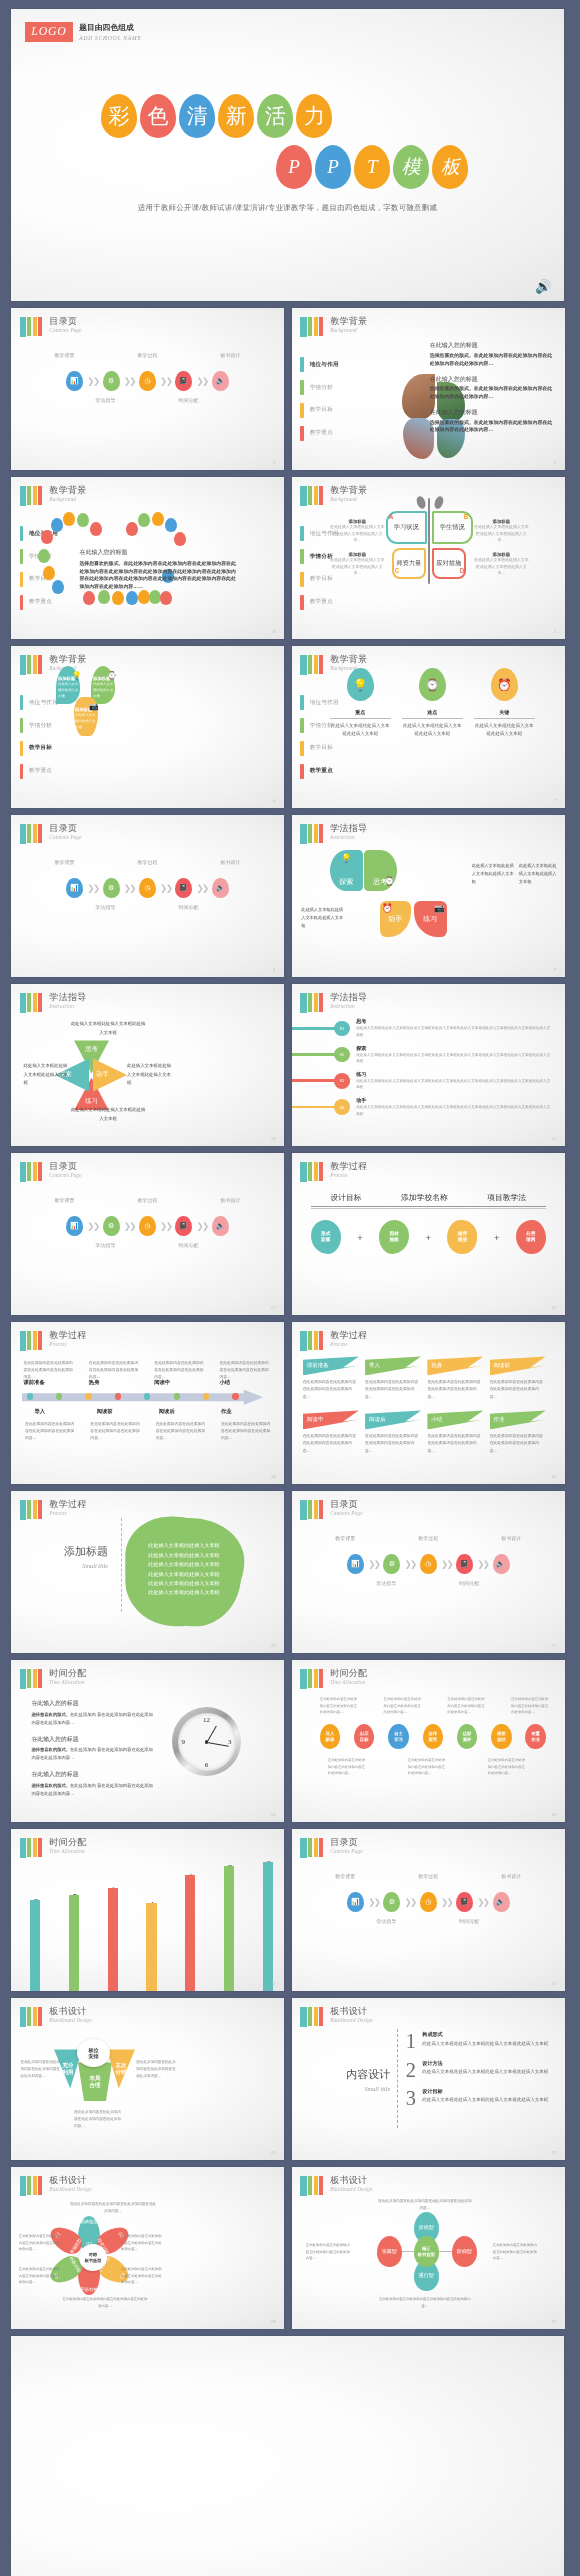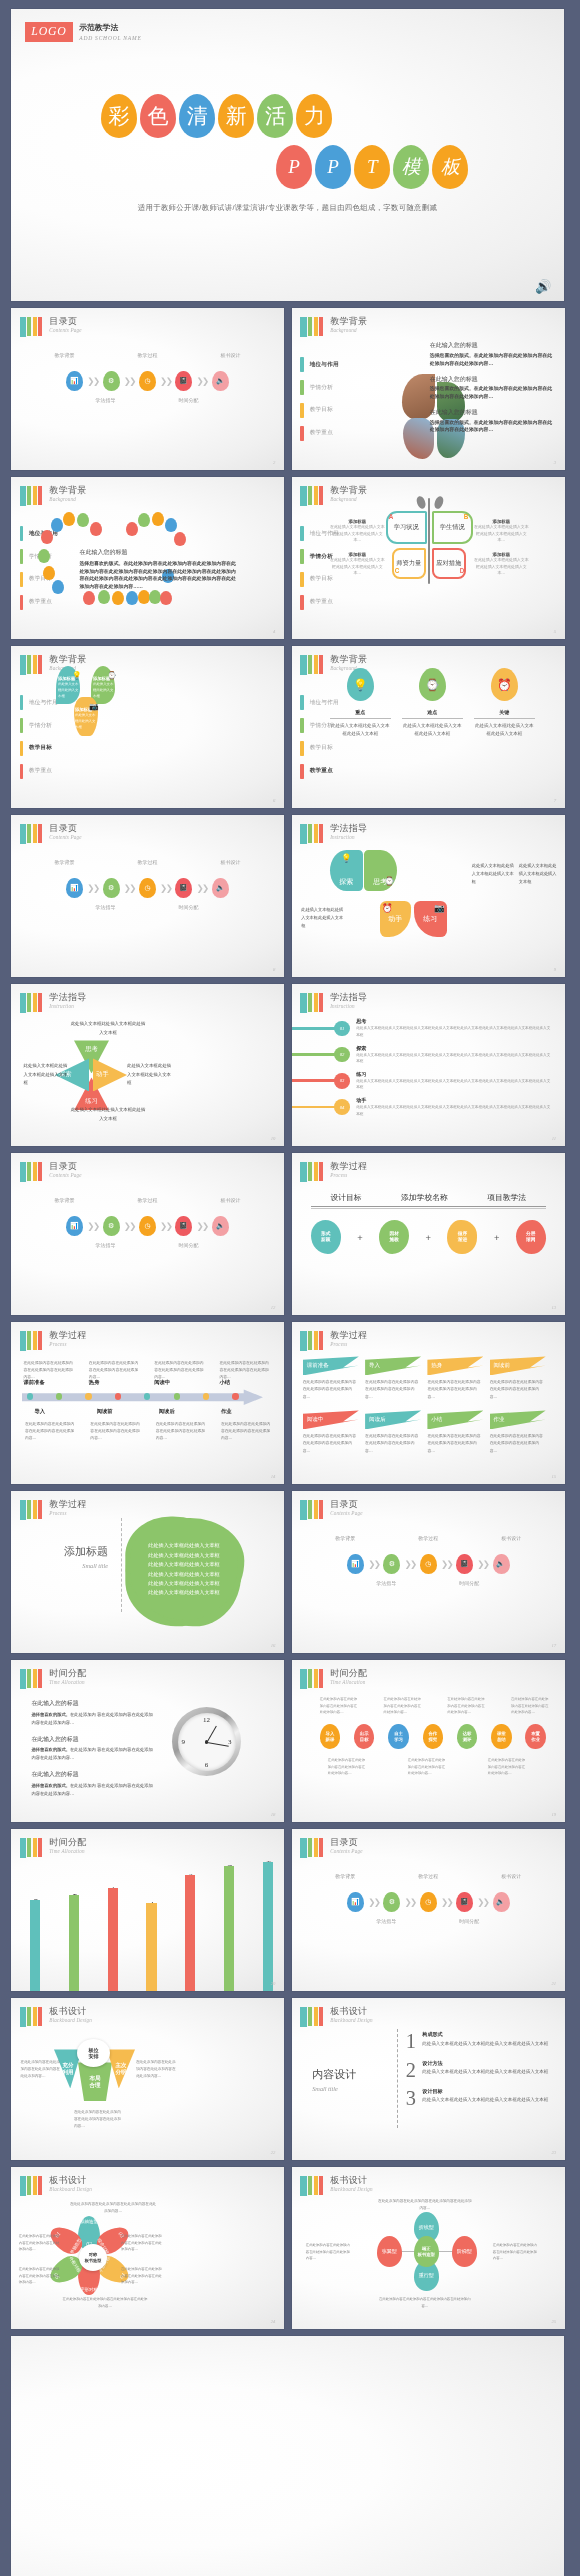--- a/index.html
+++ b/index.html
@@ -96,21 +96,21 @@
 </style>
 </head>
 <body>
 
 <div class="deck">
 
   <div class="slide title">
     <div class="logo">
       <div class="lg">LOGO</div>
       <div class="tx">
-        <span class="a">示范教学法</span>
+        <span class="a">题目由四色组成</span>
         <span class="b">ADD SCHOOL NAME</span>
       </div>
     </div>
 
     <div class="sp eggrow" style="left:90px; top:85px;">
       <div class="egg orange">彩</div>
       <div class="egg red">色</div>
       <div class="egg blue">清</div>
       <div class="egg orange">新</div>
       <div class="egg green">活</div>
@@ -1110,21 +1110,21 @@
           <i></i>
           <i></i>
           <i></i>
           <i></i>
         </div>
       <div class="htxt">
         <span class="cn">板书设计</span>
         <span class="en">Blackboard Design</span>
       </div>
     </div>
-    <div class="sp" style="left:20.4px; top:69px; text-align:left; width:78px;">
+    <div class="sp" style="left:20.4px; top:69px; text-align:right; width:78px;">
       <div style="font-size:11px;color:#4a4a4a;">内容设计</div>
       <div style="font-size:6.3px;color:#9a9a9a;font-family:'Liberation Serif',serif;font-style:italic;margin-top:2.4px;">Small title</div>
     </div>
     <div class="sp" style="left:105px; top:31px; height:99px; border-left:1.2px dashed #a9a9a9;"></div>
     <div class="sp" style="left:114px; top:33px; right:9.4px;">
       <div style="display:flex; gap:6.3px; margin-bottom:7.8px;">
         <span style="font-size:20.4px;color:#6e6e6e;font-family:'Liberation Serif',serif;line-height:1;">1</span>
         <span>
           <b style="font-size:5.1px;color:#2e2e2e;display:block;">构成形式</b>
           <span style="font-size:4.5px;color:#5a5a5a;line-height:1.8;display:block;margin-top:1.6px;">此处插入文本框此处插入文本框此处插入文本框此处插入文本框</span>

